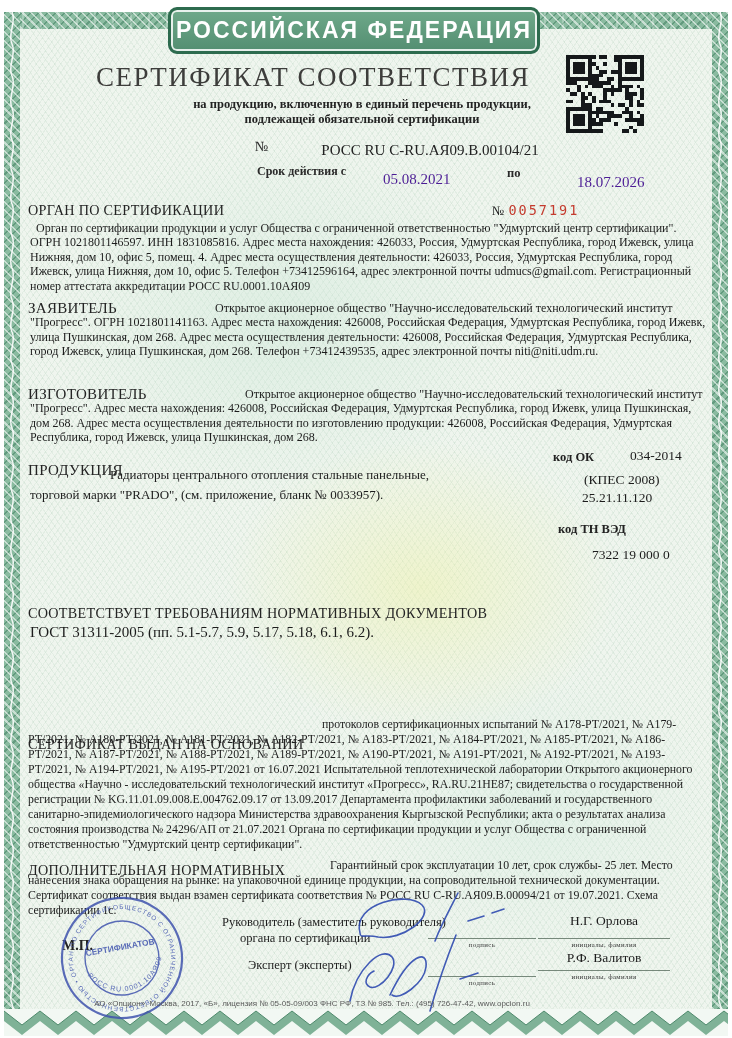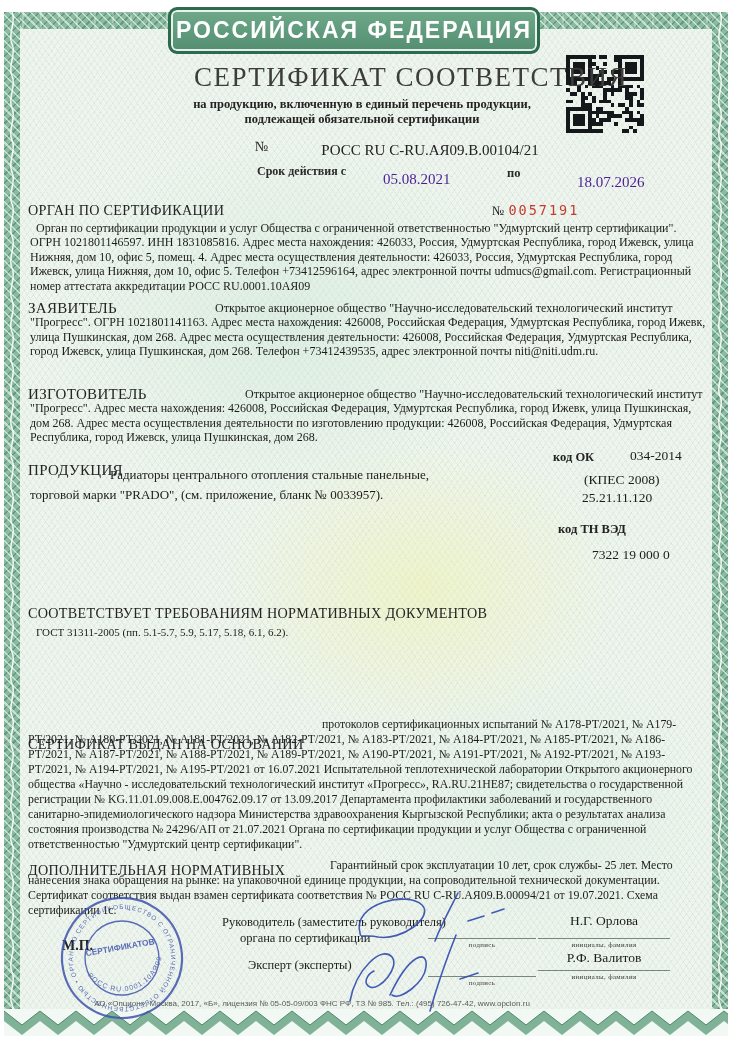--- a/index.html
+++ b/index.html
@@ -28,21 +28,21 @@
       radial-gradient(ellipse 320px 250px at 38% 30%, rgba(208,233,218,.55), transparent 72%),
       radial-gradient(ellipse 250px 200px at 75% 80%, rgba(214,236,224,.5), transparent 72%),
       repeating-linear-gradient(55deg, rgba(140,185,155,.13) 0 1px, transparent 1px 5px),
       repeating-linear-gradient(-55deg, rgba(140,185,155,.13) 0 1px, transparent 1px 5px);}
 
   
   .ribbon{left:168px;top:7px;width:366px;height:41px;background:linear-gradient(#6fa98a,#538e71);
     border:3px solid #2d6b4e;border-radius:9px;box-shadow:inset 0 0 0 2px rgba(255,255,255,.85);
     display:flex;align-items:center;justify-content:center;
     font-family:"Liberation Sans",sans-serif;font-weight:700;font-size:23px;letter-spacing:2px;color:#fff;}
-  .title{left:96px;top:62px;width:532px;text-align:right;font-size:27px;letter-spacing:1.5px;color:#3d3d3b;}
+  .title{left:96px;top:62px;width:532px;text-align:left;font-size:27px;letter-spacing:1.5px;color:#3d3d3b;}
   .subtitle{left:96px;width:532px;text-align:center;font-weight:700;font-size:12.5px;color:#232323;}
 
   .numlabel{font-size:14px;color:#2a2a2a;}
   .numvalue{font-size:15px;color:#222;}
   .vlabel{font-weight:700;font-size:12px;color:#2a2a2a;}
   .vdate{font-size:15px;color:#4c1d95;}
 
   
   .h1{font-size:14.2px;color:#242424;letter-spacing:.3px;}
   .h2{font-size:15px;color:#242424;letter-spacing:.3px;}
@@ -366,21 +366,21 @@
   <div class="abs h2" style="left:28px;top:462px">ПРОДУКЦИЯ</div>
   <div class="abs prodline" style="left:110px;top:467px">Радиаторы центрального отопления стальные панельные,</div>
   <div class="abs codeval" style="left:584px;top:472px">(КПЕС 2008)</div>
   <div class="abs prodline" style="left:30px;top:487px">торговой марки "PRADO", (см. приложение, бланк № 0033957).</div>
   <div class="abs codeval" style="left:582px;top:490px">25.21.11.120</div>
 
   <div class="abs codelabel" style="left:558px;top:522px">код ТН ВЭД</div>
   <div class="abs codeval" style="left:592px;top:547px">7322 19 000 0</div>
 
   <div class="abs h1" style="left:28px;top:605px">СООТВЕТСТВУЕТ ТРЕБОВАНИЯМ НОРМАТИВНЫХ ДОКУМЕНТОВ</div>
-  <div class="abs body" style="left:36px;top:625px;width:676px;font-size:11px">ГОСТ 31311-2005 (пп. 5.1-5.7, 5.9, 5.17, 5.18, 6.1, 6.2).</div>
+  <div class="abs body" style="left:30px;top:625px;width:676px;font-size:15px">ГОСТ 31311-2005 (пп. 5.1-5.7, 5.9, 5.17, 5.18, 6.1, 6.2).</div>
 
   <div class="abs overlapwrap" style="left:28px;top:717px">
     <div class="h1" style="top:19px">СЕРТИФИКАТ ВЫДАН НА ОСНОВАНИИ</div>
     <p style="text-indent:294px">протоколов сертификационных испытаний № А178-РТ/2021, № А179-РТ/2021, № А180-РТ/2021, № А181-РТ/2021, № А182-РТ/2021, № А183-РТ/2021, № А184-РТ/2021, № А185-РТ/2021, № А186-РТ/2021, № А187-РТ/2021, № А188-РТ/2021, № А189-РТ/2021, № А190-РТ/2021, № А191-РТ/2021, № А192-РТ/2021, № А193-РТ/2021, № А194-РТ/2021, № А195-РТ/2021 от 16.07.2021 Испытательной теплотехнической лаборатории Открытого акционерного общества «Научно - исследовательский технологический институт «Прогресс», RA.RU.21НЕ87; свидетельства о государственной регистрации № KG.11.01.09.008.Е.004762.09.17 от 13.09.2017 Департамента профилактики заболеваний и государственного санитарно-эпидемиологического надзора Министерства здравоохранения Кыргызской Республики; акта о результатах анализа состояния производства № 24296/АП от 21.07.2021 Органа по сертификации продукции и услуг Общества с ограниченной ответственностью "Удмуртский центр сертификации".</p>
   </div>
 
   <div class="abs overlapwrap" style="left:28px;top:858px">
     <div class="h1" style="top:4px">ДОПОЛНИТЕЛЬНАЯ НОРМАТИВНЫХ</div>
     <p style="text-indent:302px">Гарантийный срок эксплуатации 10 лет, срок службы- 25 лет. Место нанесения знака обращения на рынке: на упаковочной единице продукции, на сопроводительной технической документации. Сертификат соответствия выдан взамен сертификата соответствия № РОСС RU C-RU.АЯ09.В.00094/21 от 19.07.2021. Схема сертификации 1с.</p>
   </div>

